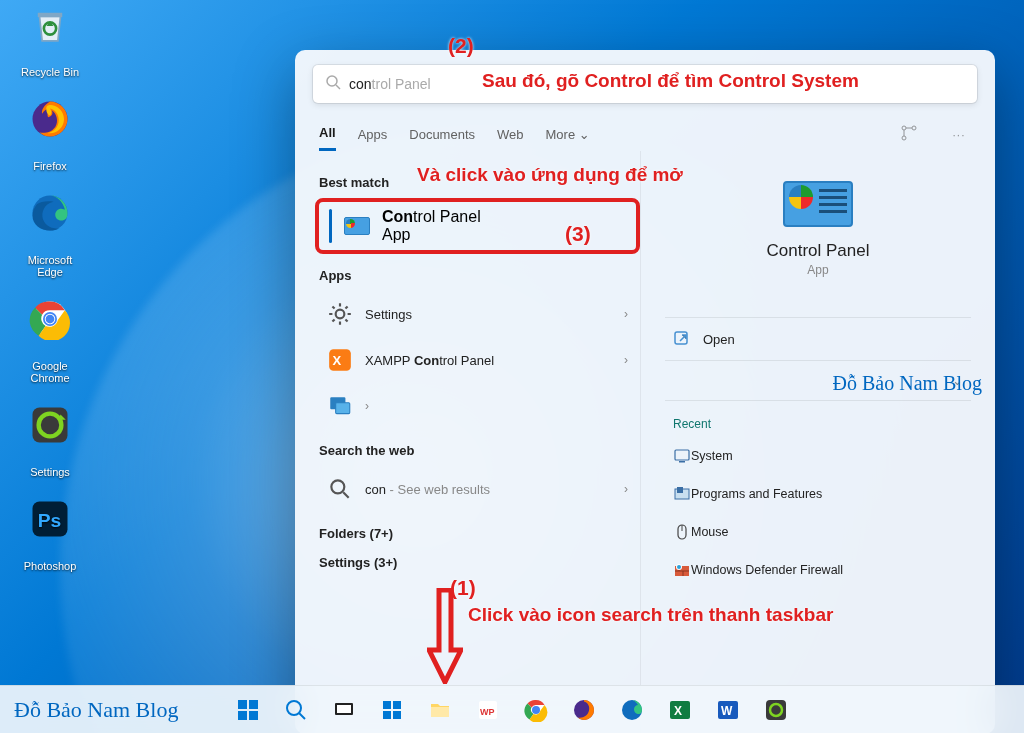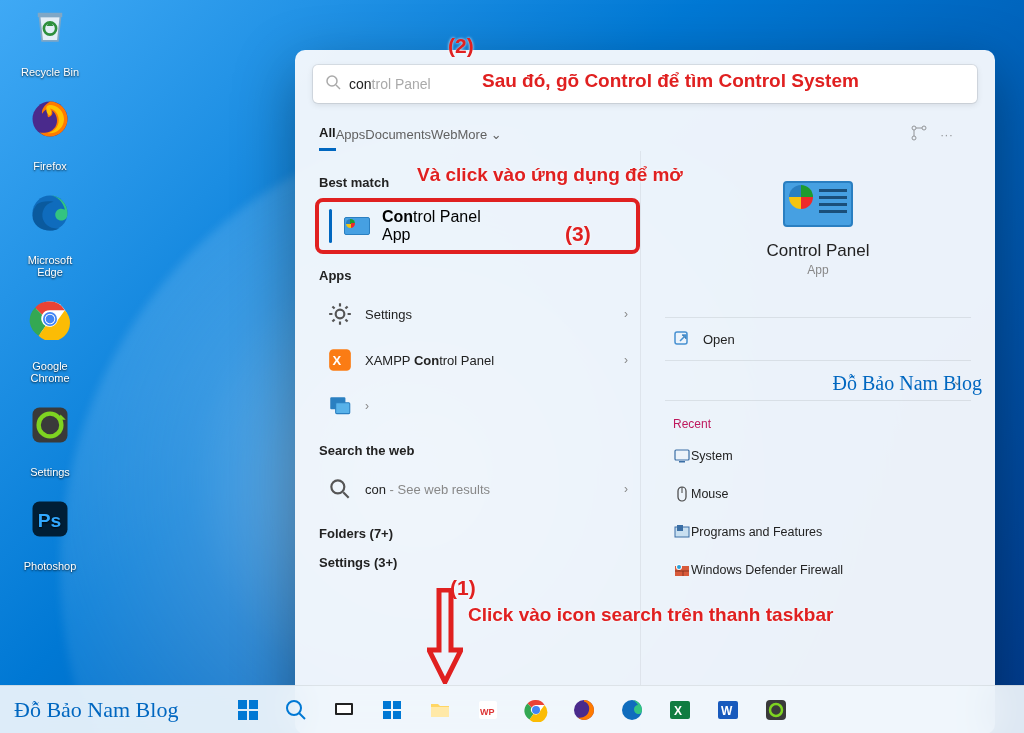--- a/index.html
+++ b/index.html
@@ -8,21 +8,21 @@
 .desktop-icons { position: absolute; top: 4px; left: 14px; display: flex; flex-direction: column; gap: 20px; }
 .dicon { width: 72px; display: flex; flex-direction: column; align-items: center; gap: 20px; color: #fff; font-size: 11px; text-align: center; text-shadow: 0 1px 2px rgba(0,0,0,.8); cursor: pointer; }
 .dicon .glyph { width: 42px; height: 42px; display: flex; align-items: center; justify-content: center; }
 .dicon .glyph svg { width: 100%; height: 100%; }
 
 .search-panel { position: absolute; left: 295px; top: 50px; width: 700px; height: 684px; background: rgba(243,247,252,.97); border-radius: 10px; box-shadow: 0 20px 60px rgba(0,0,0,.35); overflow: hidden; display: flex; flex-direction: column; }
 .search-box { margin: 15px 18px 10px 18px; background: #fff; height: 38px; border-radius: 5px; display: flex; align-items: center; padding: 0 12px; box-shadow: 0 0 0 1px rgba(0,0,0,.08), 0 2px 6px rgba(0,0,0,.1); }
 .search-box .sicon { opacity: .5; margin-right: 8px; }
 .search-box .typed { font-size: 14px; color: #222; display: flex; }
 .search-box .typed .hint { color: #aaa; }
-.tabs { display: flex; padding: 4px 36px 0 24px; font-size: 13px; color: #616161; align-items: center; }
+.tabs { display: flex; gap: 22px; padding: 4px 24px 0 24px; font-size: 13px; color: #616161; align-items: center; }
 .tabs .tab { padding: 8px 0; cursor: pointer; }
 .tabs .tab.active { color: #1a1a1a; font-weight: 600; border-bottom: 3px solid #0067c0; }
 .tabs .spacer { flex: 1; }
 .tabs .tbutton { opacity: .6; cursor: pointer; padding: 4px 6px; }
 .columns { display: flex; flex: 1; overflow: hidden; }
 .leftcol { width: 345px; padding: 10px 0 10px 20px; overflow: auto; }
 .section-head { font-size: 13px; font-weight: 600; color: #222; margin: 14px 4px 8px 4px; }
 .result-item { display: flex; align-items: center; gap: 12px; padding: 10px 12px; border-radius: 6px; cursor: pointer; font-size: 13px; color: #222; }
 .result-item .appicon { width: 26px; height: 26px; display: flex; align-items: center; justify-content: center; flex-shrink: 0; }
 .result-item .main { flex: 1; }
@@ -33,21 +33,21 @@
 .best-match .vbar { width: 3px; height: 34px; background: #0067c0; border-radius: 2px; }
 .rightcol { flex: 1; border-left: 1px solid rgba(0,0,0,.06); padding: 30px 24px 10px 24px; display: flex; flex-direction: column; align-items: center; }
 .preview-icon { width: 70px; height: 46px; background: #46a0e2; border: 2px solid #2a7fc1; border-radius: 4px; position: relative; margin-bottom: 14px; }
 .preview-icon::before { content: ""; position: absolute; left: 4px; top: 2px; width: 24px; height: 24px; border-radius: 50%; background: conic-gradient(#1e9b2f 0 90deg, #ed2a2a 90deg 180deg, #f6c40e 180deg 270deg, #2a7fc1 270deg 360deg); }
 .preview-icon::after { content: ""; position: absolute; right: 4px; top: 6px; width: 28px; height: 3px; background: #1a4f7a; box-shadow: 0 7px 0 #1a4f7a, 0 14px 0 #1a4f7a, 0 21px 0 #1a4f7a; }
 .preview-title { font-size: 17px; color: #222; }
 .preview-sub { font-size: 12px; color: #888; margin-top: 2px; margin-bottom: 40px; }
 .action-row { width: 100%; padding: 12px 8px; border-top: 1px solid rgba(0,0,0,.08); display: flex; align-items: center; gap: 12px; font-size: 13px; color: #222; cursor: pointer; }
 .action-row .aicon { width: 18px; height: 18px; opacity: .7; color: #0067c0; }
 .action-row .chev { margin-left: auto; color: #888; }
-.recent-head { width: 100%; font-size: 12px; color: #be185d; padding: 16px 8px 6px 8px; border-top: 1px solid rgba(0,0,0,.08); }
+.recent-head { width: 100%; font-size: 12px; color: #0f766e; padding: 16px 8px 6px 8px; border-top: 1px solid rgba(0,0,0,.08); }
 .recent-item { width: 100%; padding: 10px 8px; display: flex; align-items: center; font-size: 12.5px; color: #222; cursor: pointer; }
 .recent-item .ricon { width: 18px; height: 18px; display: flex; align-items: center; justify-content: center; }
 
 .taskbar { position: absolute; bottom: 0; left: 0; right: 0; height: 48px; background: rgba(240,246,252,.92); backdrop-filter: blur(20px); border-top: 1px solid rgba(0,0,0,.08); display: flex; align-items: center; justify-content: center; }
 .taskbar-left { position: absolute; left: 14px; color: #0067c0; font-size: 22px; font-family: Georgia, serif; }
 .taskbar-icons { display: flex; gap: 8px; align-items: flex-start; }
 .tb-btn { width: 40px; height: 40px; display: flex; align-items: center; justify-content: center; border-radius: 4px; cursor: pointer; }
 .tb-btn svg, .tb-btn .sq { width: 24px; height: 24px; }
 
 .annot { position: absolute; color: #e02020; font-weight: 700; font-family: Arial, sans-serif; text-shadow: 0 0 3px #fff; pointer-events: none; z-index: 50; }
@@ -241,34 +241,34 @@
             <svg viewBox="0 0 18 18">
               <rect x="2" y="3" width="14" height="10" rx="1" fill="none" stroke="#3a6ea5" stroke-width="1.2"></rect>
               <rect x="6" y="14" width="6" height="1.5" fill="#3a6ea5"></rect>
             </svg>
           </span>
         <span>System</span>
       </div>
       <div class="recent-item">
         <span class="ricon">
             <svg viewBox="0 0 18 18">
-              <rect x="5" y="2" width="8" height="14" rx="4" fill="none" stroke="#444" stroke-width="1.2"></rect>
-              <line x1="9" y1="2" x2="9" y2="8" stroke="#444"></line>
-            </svg>
-          </span>
-        <span>Mouse</span>
+              <rect x="2" y="4" width="14" height="10" fill="#c8dff0" stroke="#3a6ea5"></rect>
+              <rect x="4" y="2" width="6" height="6" fill="#3a6ea5"></rect>
+            </svg>
+          </span>
+        <span>Programs and Features</span>
       </div>
       <div class="recent-item">
         <span class="ricon">
             <svg viewBox="0 0 18 18">
-              <rect x="2" y="4" width="14" height="10" fill="#c8dff0" stroke="#3a6ea5"></rect>
-              <rect x="4" y="2" width="6" height="6" fill="#3a6ea5"></rect>
-            </svg>
-          </span>
-        <span>Programs and Features</span>
+              <rect x="5" y="2" width="8" height="14" rx="4" fill="none" stroke="#444" stroke-width="1.2"></rect>
+              <line x1="9" y1="2" x2="9" y2="8" stroke="#444"></line>
+            </svg>
+          </span>
+        <span>Mouse</span>
       </div>
       <div class="recent-item">
         <span class="ricon">
             <svg viewBox="0 0 18 18">
               <rect x="2" y="5" width="14" height="10" fill="#d85a3a"></rect>
               <path stroke="#8c3520" d="M2 10h14M6 5v5M10 10v5"></path>
               <circle cx="6" cy="6" r="3" fill="#fff"></circle>
               <circle cx="6" cy="6" r="2" fill="#2aa0d8"></circle>
             </svg>
           </span>

